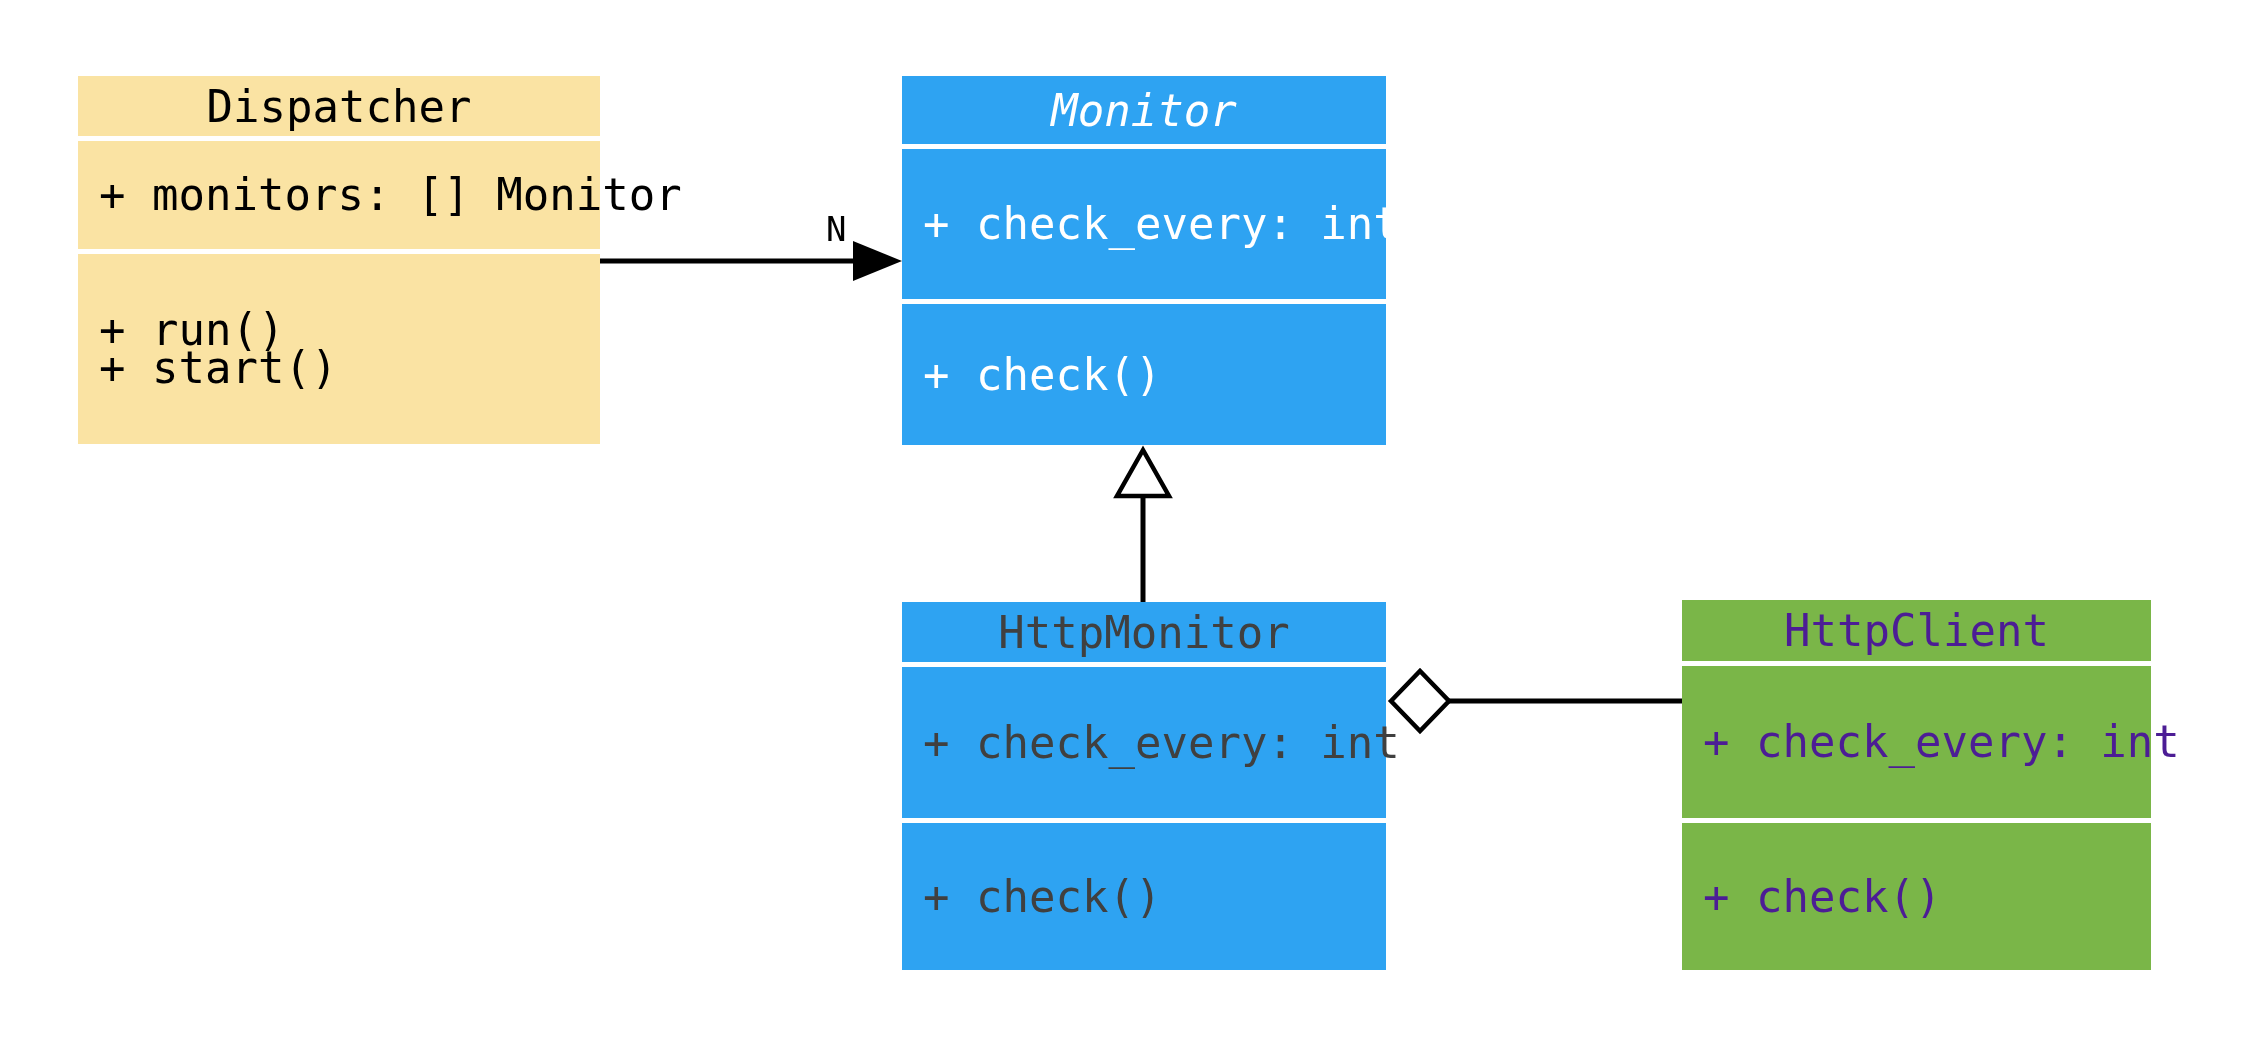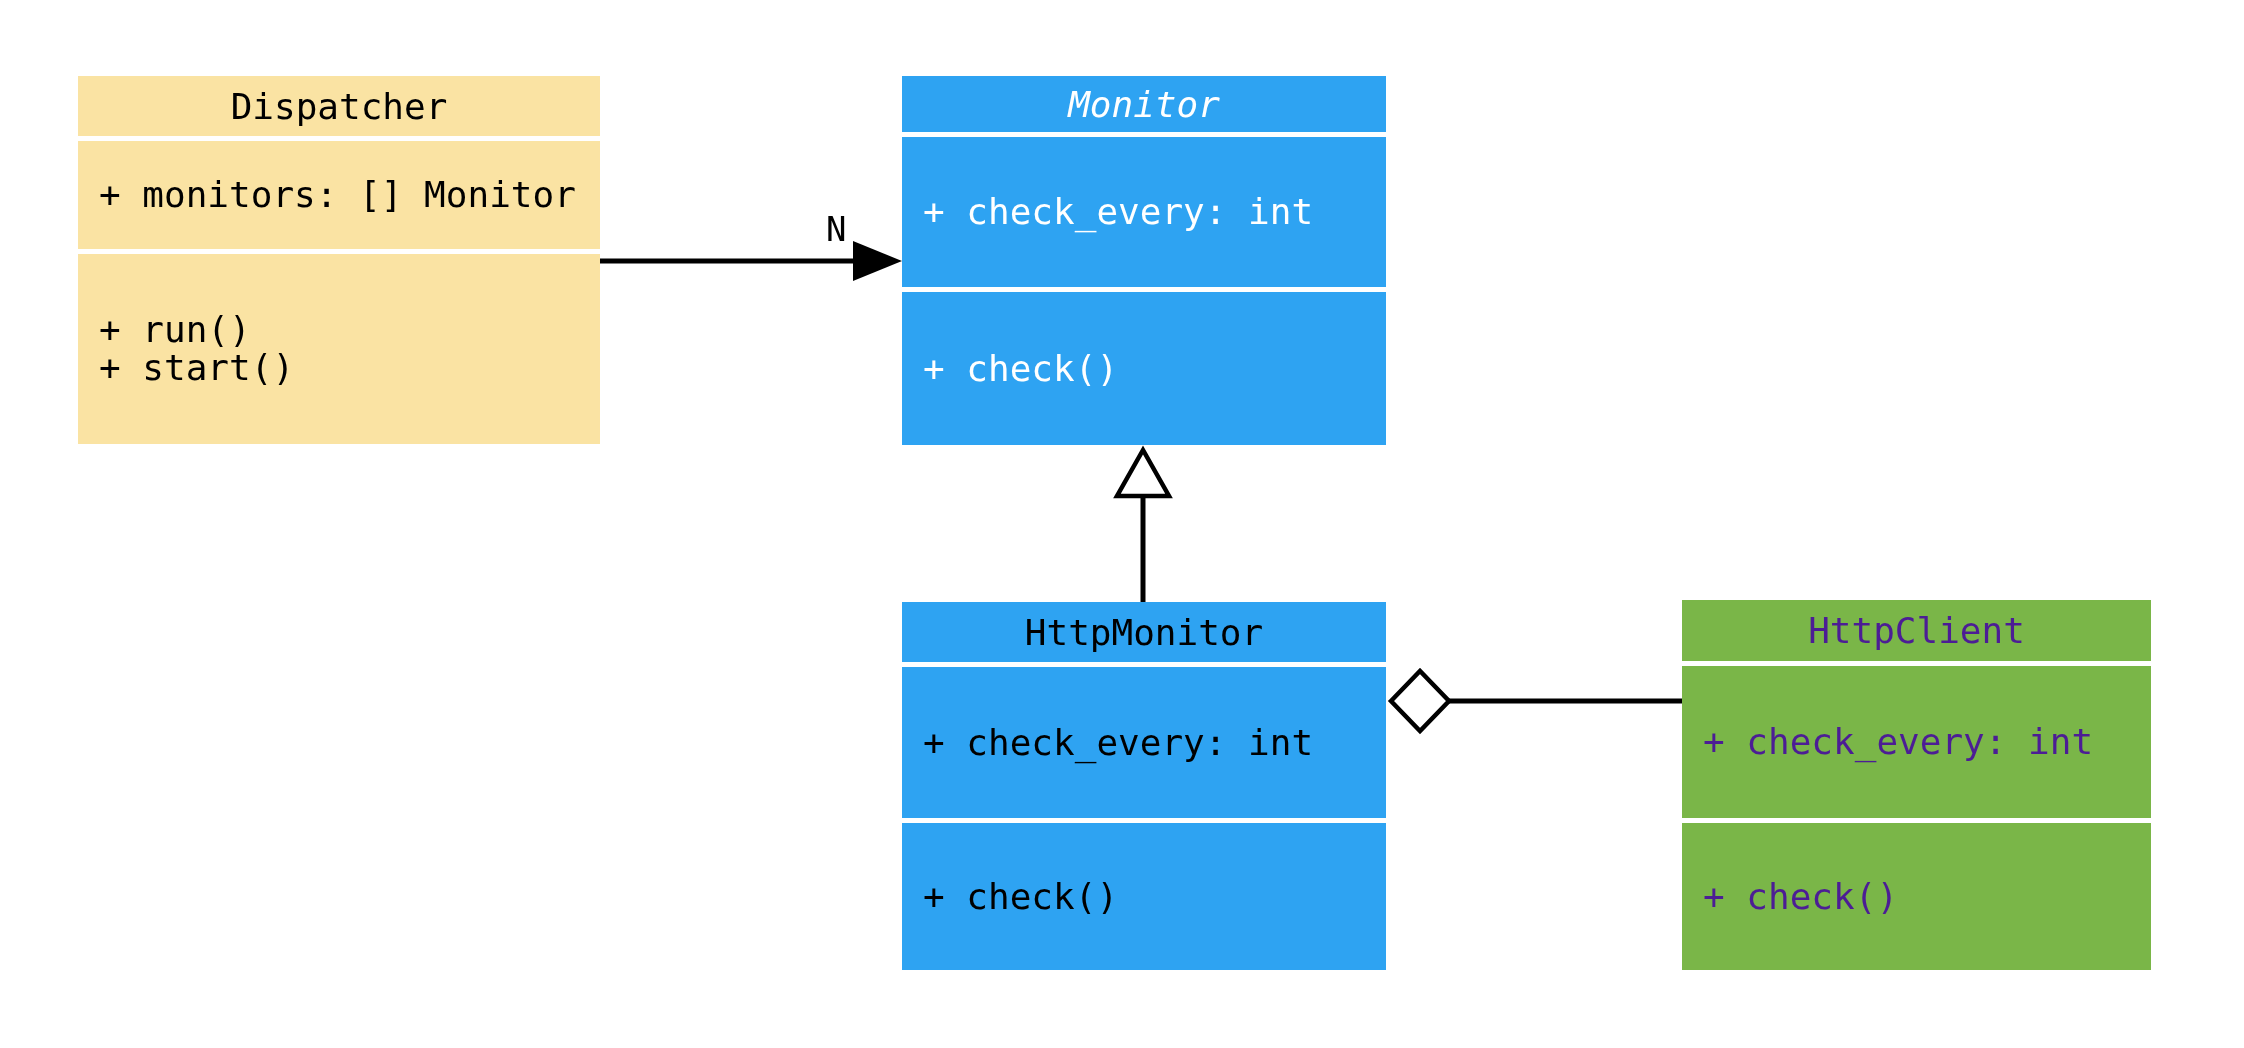--- a/index.html
+++ b/index.html
@@ -18,21 +18,21 @@
     pointer-events: none;
   }
   .connectors line { stroke: #000000; stroke-width: 5; }
   .connectors .filled { fill: #000000; stroke: none; }
   .connectors .hollow { fill: #ffffff; stroke: #000000; stroke-width: 4.5; }
 
   .class-box {
     position: absolute;
     display: flex;
     flex-direction: column;
-    font-size: 36px;
+    font-size: 44px;
   }
   .compartment { background: var(--fill); }
   .compartment + .compartment { margin-top: 5px; }
   .title {
     display: flex; align-items: center; justify-content: center;
     flex: 0 0 auto;
   }
   .title.abstract { font-style: italic; }
   .attrs, .methods {
     display: flex; flex-direction: column; justify-content: center;
@@ -77,30 +77,30 @@
     <div class="compartment attrs" style="height:108px;">
       <div class="member-line">+ monitors: [] Monitor</div>
     </div>
     <div class="compartment methods">
       <div class="member-line">+ run()</div>
       <div class="member-line">+ start()</div>
     </div>
   </div>
 
   <div class="class-box" style="left: 902px; top: 76px; width: 484px; height: 369px; --fill: #2EA3F2; color: rgb(255, 255, 255);">
-    <div class="compartment title abstract" style="height:56px;">Monitor</div>
+    <div class="compartment title abstract" style="height:68px;">Monitor</div>
     <div class="compartment attrs" style="height:150px;">
       <div class="member-line">+ check_every: int</div>
     </div>
     <div class="compartment methods">
       <div class="member-line">+ check()</div>
     </div>
   </div>
 
-  <div class="class-box" style="left: 902px; top: 602px; width: 484px; height: 368px; --fill: #2EA3F2; color: #000000;">
+  <div class="class-box" style="left: 902px; top: 602px; width: 484px; height: 368px; --fill: #2EA3F2; color: #404040;">
     <div class="compartment title" style="height:60px;">HttpMonitor</div>
     <div class="compartment attrs" style="height:151px;">
       <div class="member-line">+ check_every: int</div>
     </div>
     <div class="compartment methods">
       <div class="member-line">+ check()</div>
     </div>
   </div>
 
   <div class="class-box" style="left: 1682px; top: 600px; width: 469px; height: 370px; --fill: #7AB648; color: #4c1d95;">

